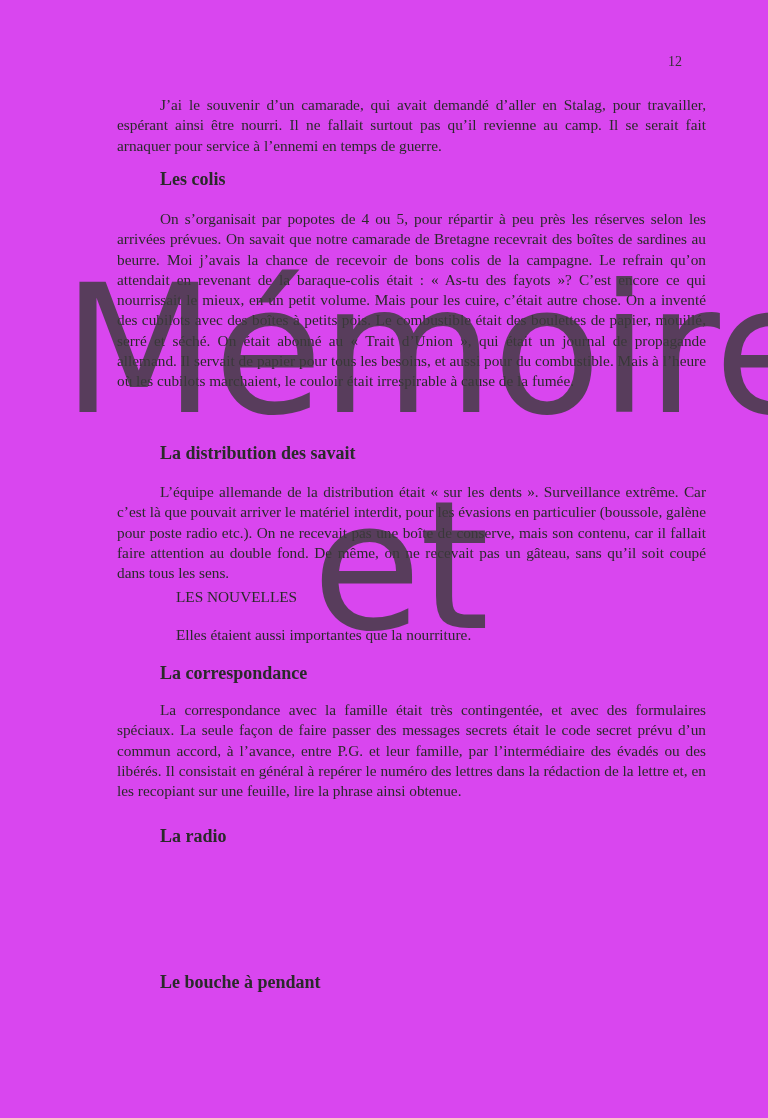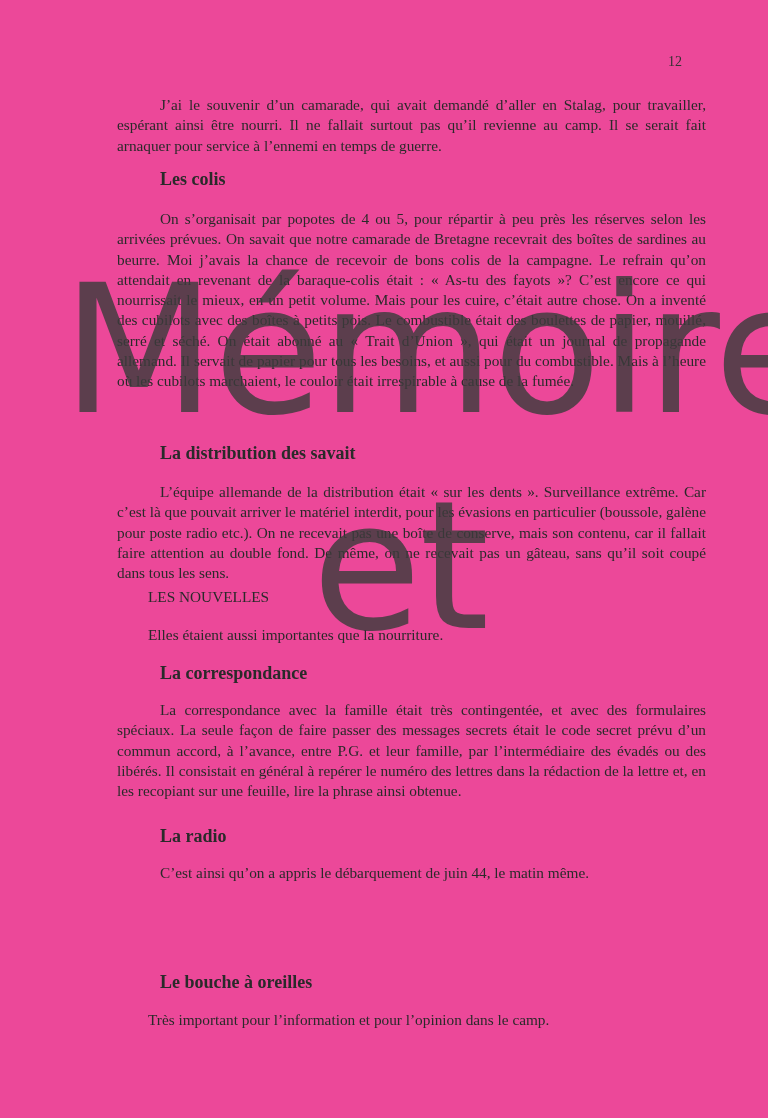--- a/index.html
+++ b/index.html
@@ -3,27 +3,27 @@
   <meta charset="utf-8">
   <style>
     html, body { margin:0; padding:0; }
     body {
       width:768px; height:1118px; overflow:hidden;
       background:#efefef;
       position:relative;
       font-family:"Liberation Serif", serif;
       color:#2a2a2a;
     }
-    .page { position:absolute; inset:0; background:#ec4899; }
+    .page { position:absolute; inset:0; background:#d946ef; }
     .page-num { position:absolute; left:668px; top:54px; font-size:14px; color:#333; }
     .blk { position:absolute; left:117px; width:589px; font-size:15.3px; line-height:20.3px; text-align:justify; }
     .blk p { margin:0; }
     .indent { text-indent:43px; }
     .h { position:absolute; left:160px; font-size:18px; font-weight:bold; color:#2a2a2a; }
-    .plain { position:absolute; left:148px; font-size:15.3px; }
+    .plain { position:absolute; left:176px; font-size:15.3px; }
     .wm {
       position:absolute; font-family:"DejaVu Sans", sans-serif;
       color:rgba(60,60,60,0.82); font-weight:normal; letter-spacing:-2px;
       pointer-events:none; white-space:nowrap;
     }
   </style>
 </head>
 <body>
 
 <div class="page">
@@ -50,21 +50,19 @@
 
   <div class="h" style="top:663px;text-align:center;">La correspondance</div>
 
   <div class="blk" style="top:700px;">
     <p class="indent">La correspondance avec la famille était très contingentée, et avec des formulaires spéciaux. La seule façon de faire passer des messages secrets était le code secret prévu d’un commun accord, à l’avance, entre P.G. et leur famille, par l’intermédiaire des évadés ou des libérés. Il consistait en général à repérer le numéro des lettres dans la rédaction de la lettre et, en les recopiant sur une feuille, lire la phrase ainsi obtenue.</p>
   </div>
 
   <div class="h" style="top:826px;">La radio</div>
 
   <div class="blk" style="top:863px;">
-    <p class="indent">C’est ainsi qu’on a appris le débarquement de juin 44, le matin même.</p>
   </div>
 
-  <div class="h" style="top:972px;">Le bouche à oreilles</div>
-  <div class="plain" style="top:1011px;">Très important pour l’information et pour l’opinion dans le camp.</div>
+  <div class="h" style="top:972px;">Le bouche à pendant</div>
 
   <div class="wm" style="left:62px; top:262px; font-size:178px; line-height:178px;">Mémoire</div>
   <div class="wm" style="left:312px; top:478px; font-size:178px; line-height:178px;">et</div>
 </div>
 
 </body></html>

